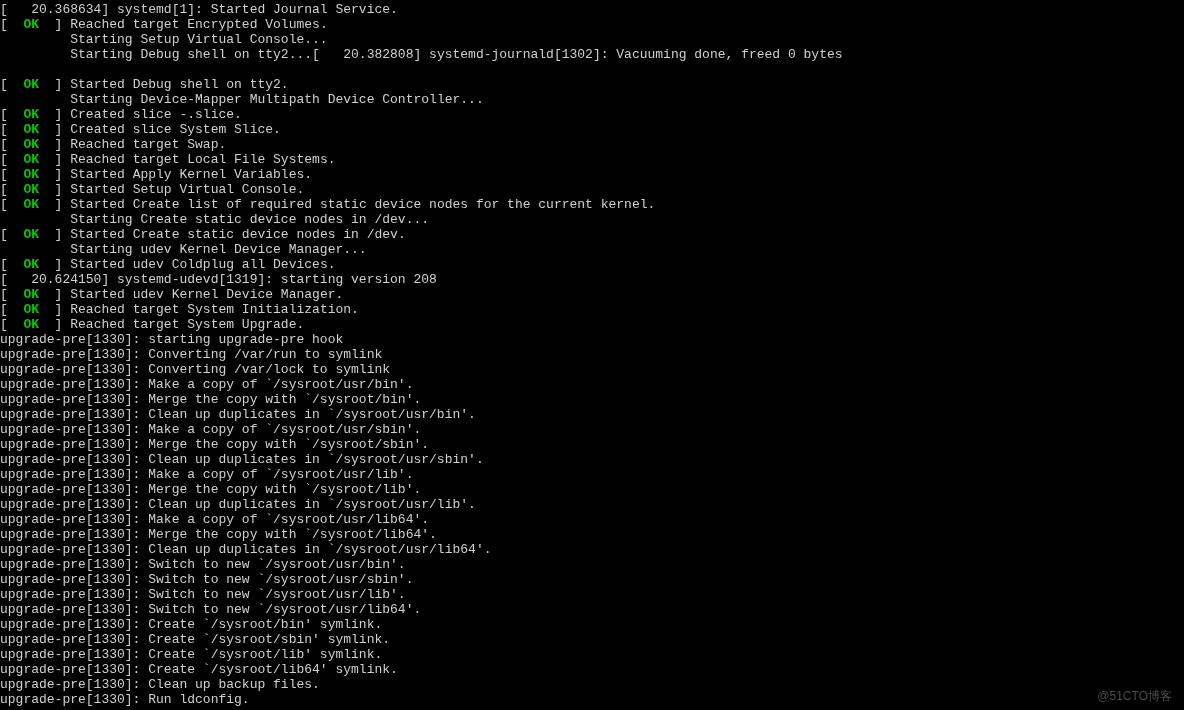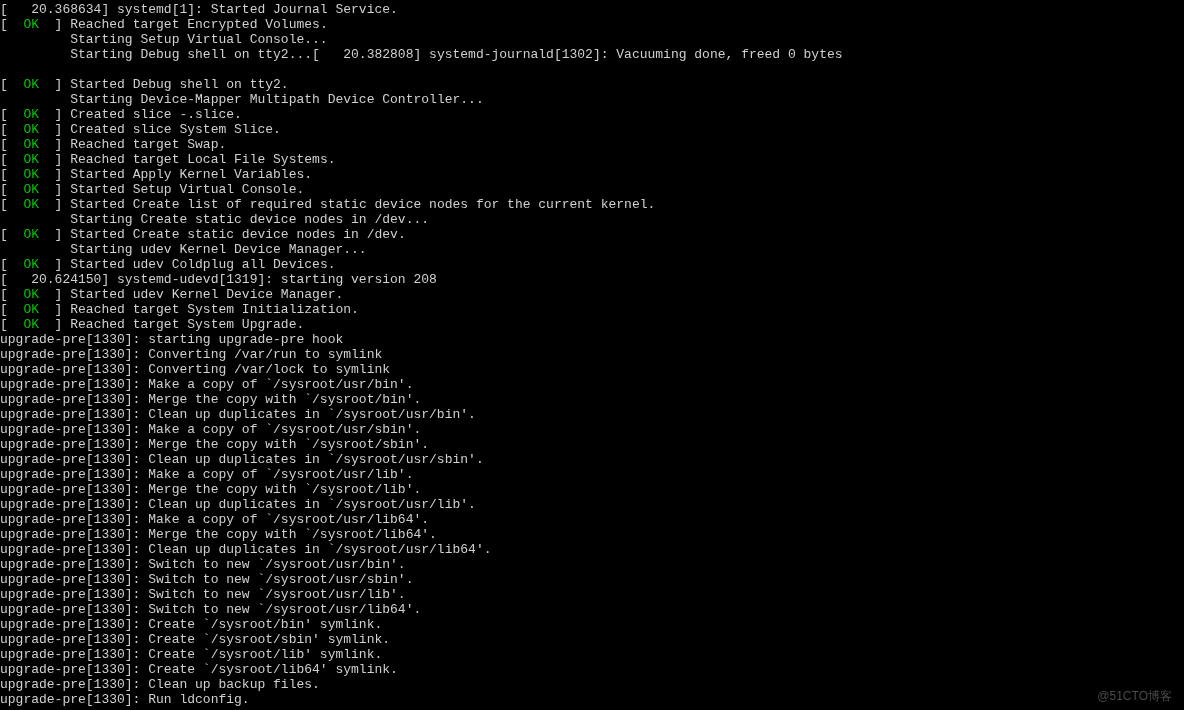--- a/index.html
+++ b/index.html
@@ -13,21 +13,21 @@
     width: 1184px;
     height: 710px;
     overflow: hidden;
   }
   .terminal {
     white-space: pre;
     padding: 2px 0 0 0;
   }
   .ok {
     color: #00c800;
-    font-weight: normal;
+    font-weight: bold;
   }
   .watermark {
     position: absolute;
     right: 12px;
     bottom: 6px;
     color: #888;
     font-family: sans-serif;
     font-size: 12px;
     opacity: 0.55;
     margin-left: 10px;

